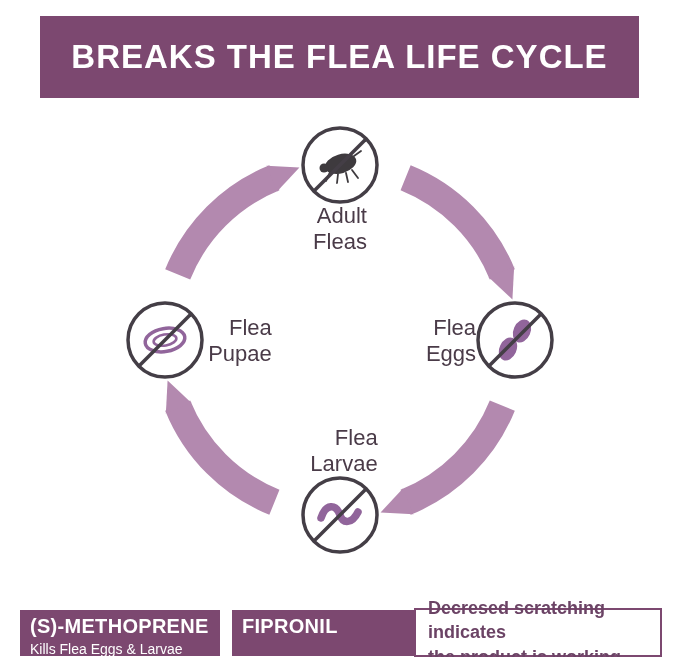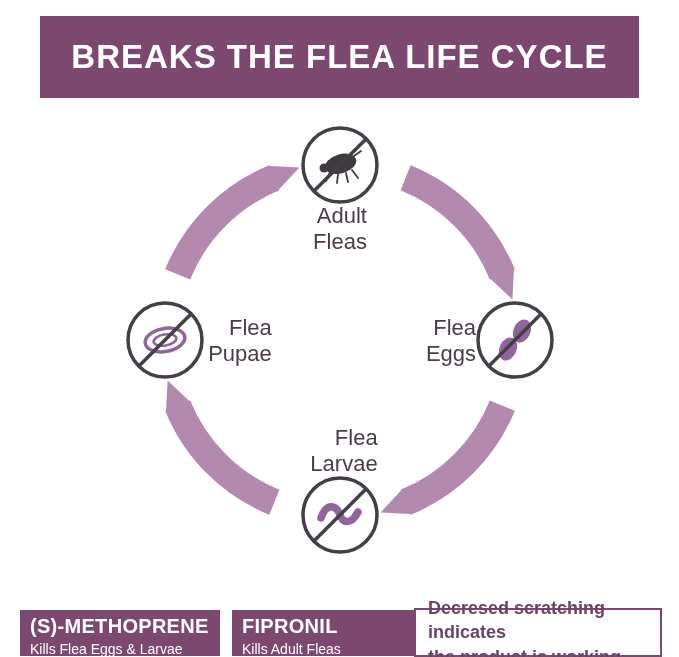--- a/index.html
+++ b/index.html
@@ -136,21 +136,20 @@
   <div class="stage-label" id="label-pupae">Flea
 Pupae</div>
 
   <footer>
     <div class="pill" id="pill-methoprene">
       <div class="pill-title">(S)-METHOPRENE</div>
       <div class="pill-sub">Kills Flea Eggs &amp; Larvae</div>
     </div>
     <div class="pill" id="pill-fipronil">
       <div class="pill-title">FIPRONIL</div>
-      <div class="pill-sub">Kills Adult Fleas</div>
     </div>
     <div class="note">
       <div class="note-text">Decresed scratching  indicates
 the product is working.</div>
     </div>
   </footer>
 
 </div>
 
 </body></html>

